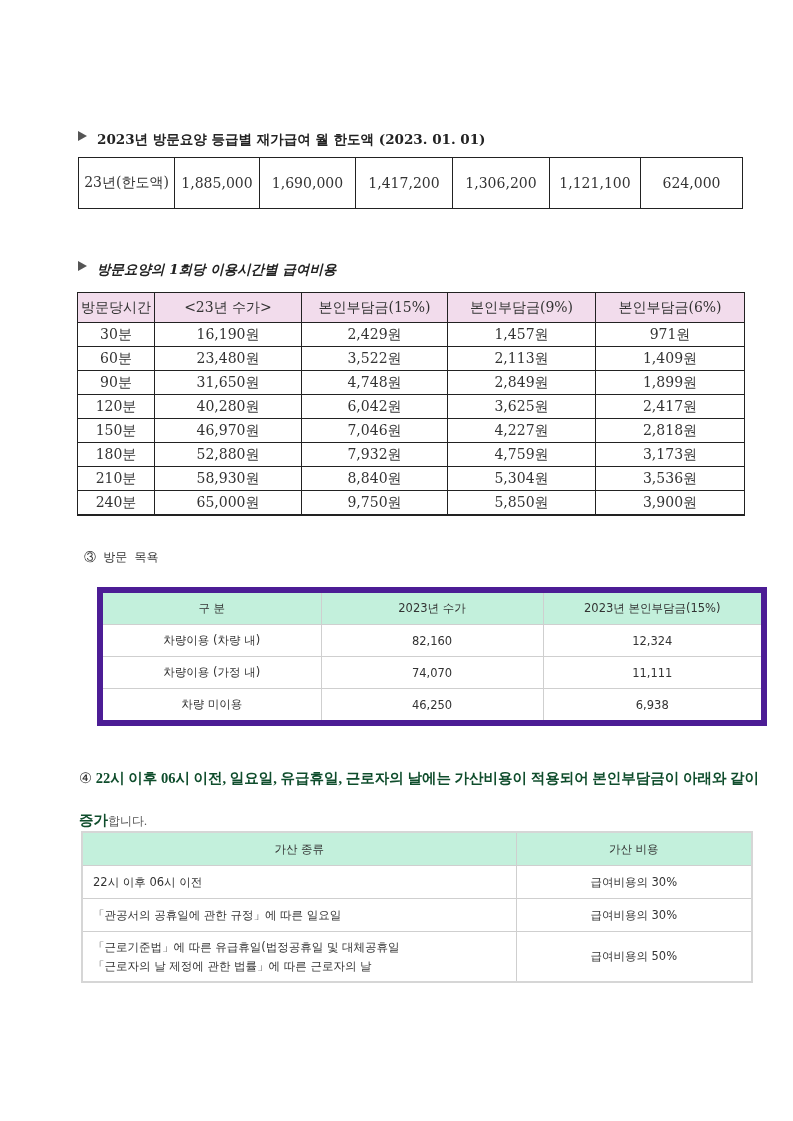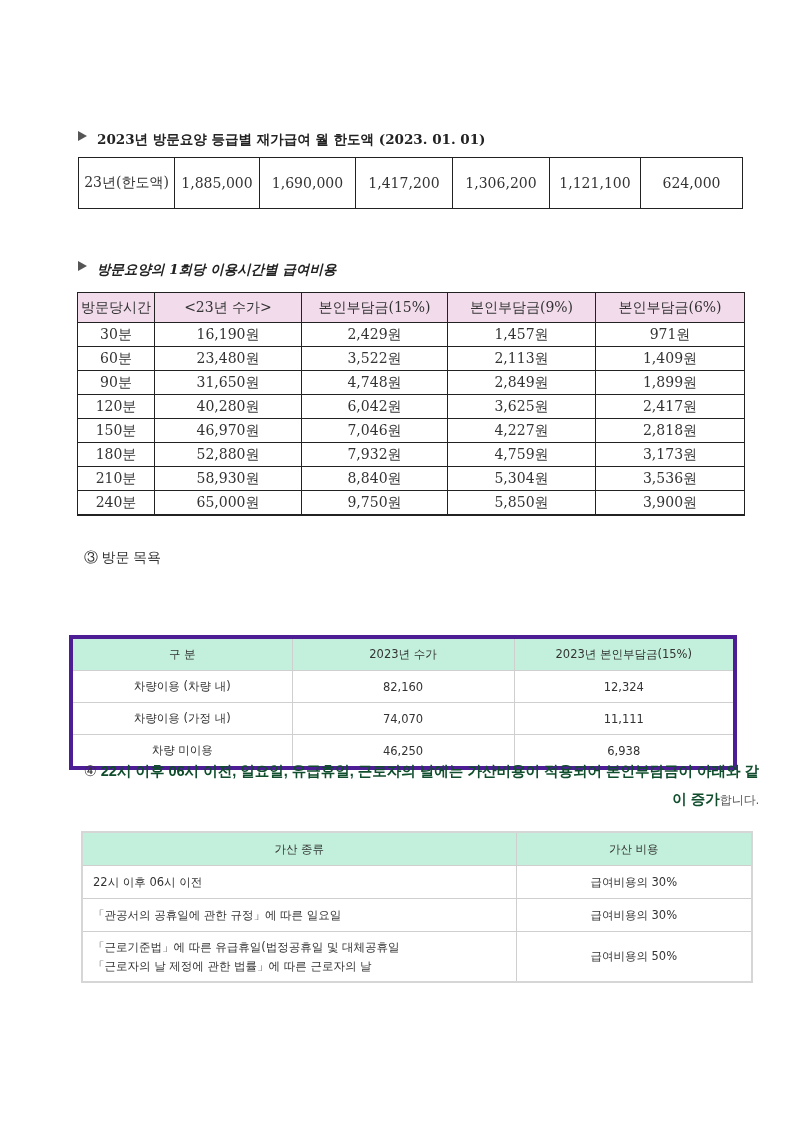--- a/index.html
+++ b/index.html
@@ -11,31 +11,31 @@
   table { border-collapse:collapse; position:absolute; table-layout:fixed; }
   .t1 td, .t2 td { border:1px solid #222; text-align:center; font-family:"DejaVu Serif","Liberation Serif",serif; color:#333; padding:0; }
   .t1 { left:78px; top:157px; width:664px; font-size:14px; border:1.5px solid #222; }
   .t1 tr.h td { background:#f2dcec; height:49px; }
   .t1 tr.b td { background:#fff; height:50px; }
   .t2 { left:77px; top:292px; width:667px; font-size:14px; border:1.5px solid #222; }
   .t2 tr.h td { background:#f2dcec; height:29px; }
   .t2 tr.b td { height:23px; }
   .t2 tr.last td { border-bottom:2px solid #222; }
   .t3 td, .t4 td { border:1px solid #cfcfcf; font-family:"DejaVu Sans","Liberation Sans",sans-serif; font-size:11.5px; color:#333; padding:0; }
-  .t3 { left:69px; top:587px; width:664px; border:4px solid #4c1d95;margin-top:48px; }
+  .t3 { left:97px; top:587px; width:664px; border:6px solid #4c1d95; }
   .t3 td { text-align:center; height:31px; }
   .t3 tr.h td { background:#c3f0dc; }
   .t4 { left:81px; top:831px; width:670px; border:2px solid #d6d6d6; }
   .t4 tr.h td { background:#c3f0dc; text-align:center; height:32px; }
   .t4 tr.b td { height:32px; }
   .t4 td.l { text-align:left; padding-left:10px; }
   .t4 td.c { text-align:center; }
   .t4 tr.tall td { height:49px; line-height:19px; }
-  .sans-title { font-family:Liberation Serif, serif; font-size:14px; color:#333; }
-  .notice { font-family:Liberation Sans, sans-serif; font-size:14.5px; font-weight:bold; color:#0f4d2c; line-height:28px; width:680px;text-align:right; }
+  .sans-title { font-family:Liberation Mono, monospace; font-size:12px; color:#333; }
+  .notice { font-family:Liberation Serif, serif; font-size:14.5px; font-weight:bold; color:#0f4d2c; line-height:42px; width:680px; }
   .notice .tail { font-weight:normal; font-size:12px; color:#555; }
   .notice .circ { font-weight:normal; color:#333; }
 </style>
 </head>
 <body>
 
 <div class="abs sec-title" style="left:78px; top:131px;">
   <span class="tri"></span>
   <span>2023년 방문요양 등급별 재가급여 월 한도액 (2023. 01. 01)</span>
 </div>

